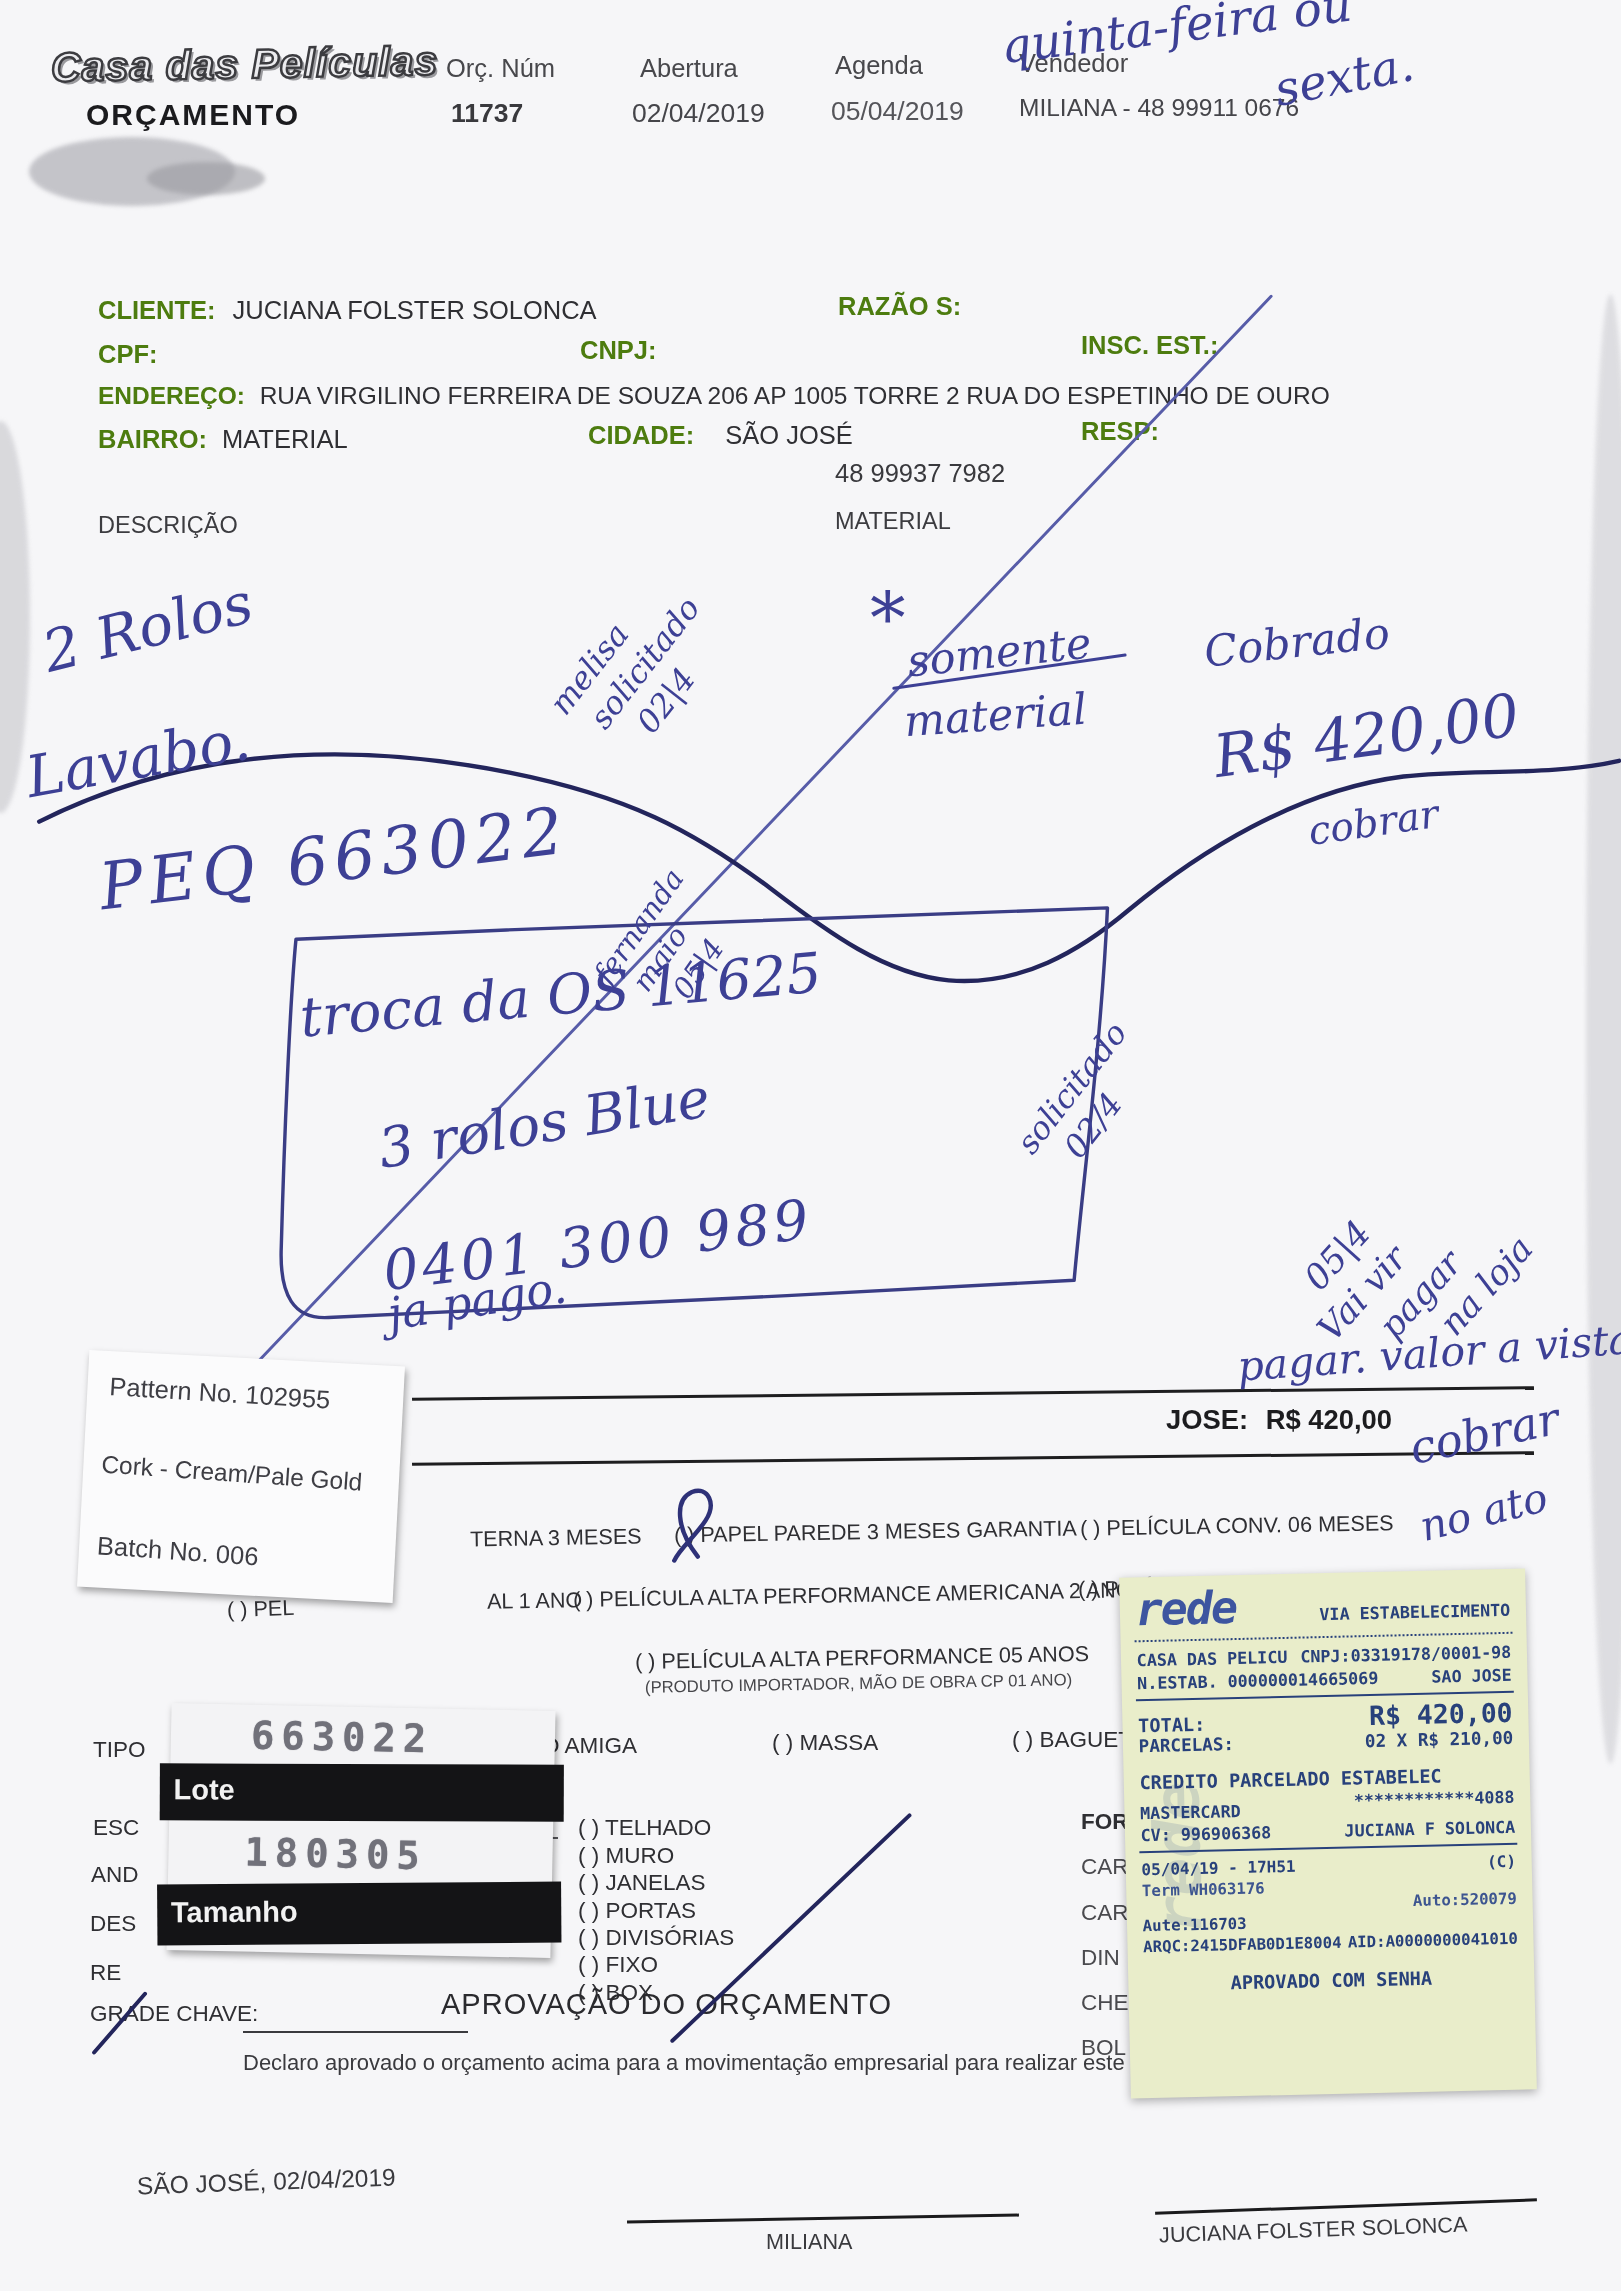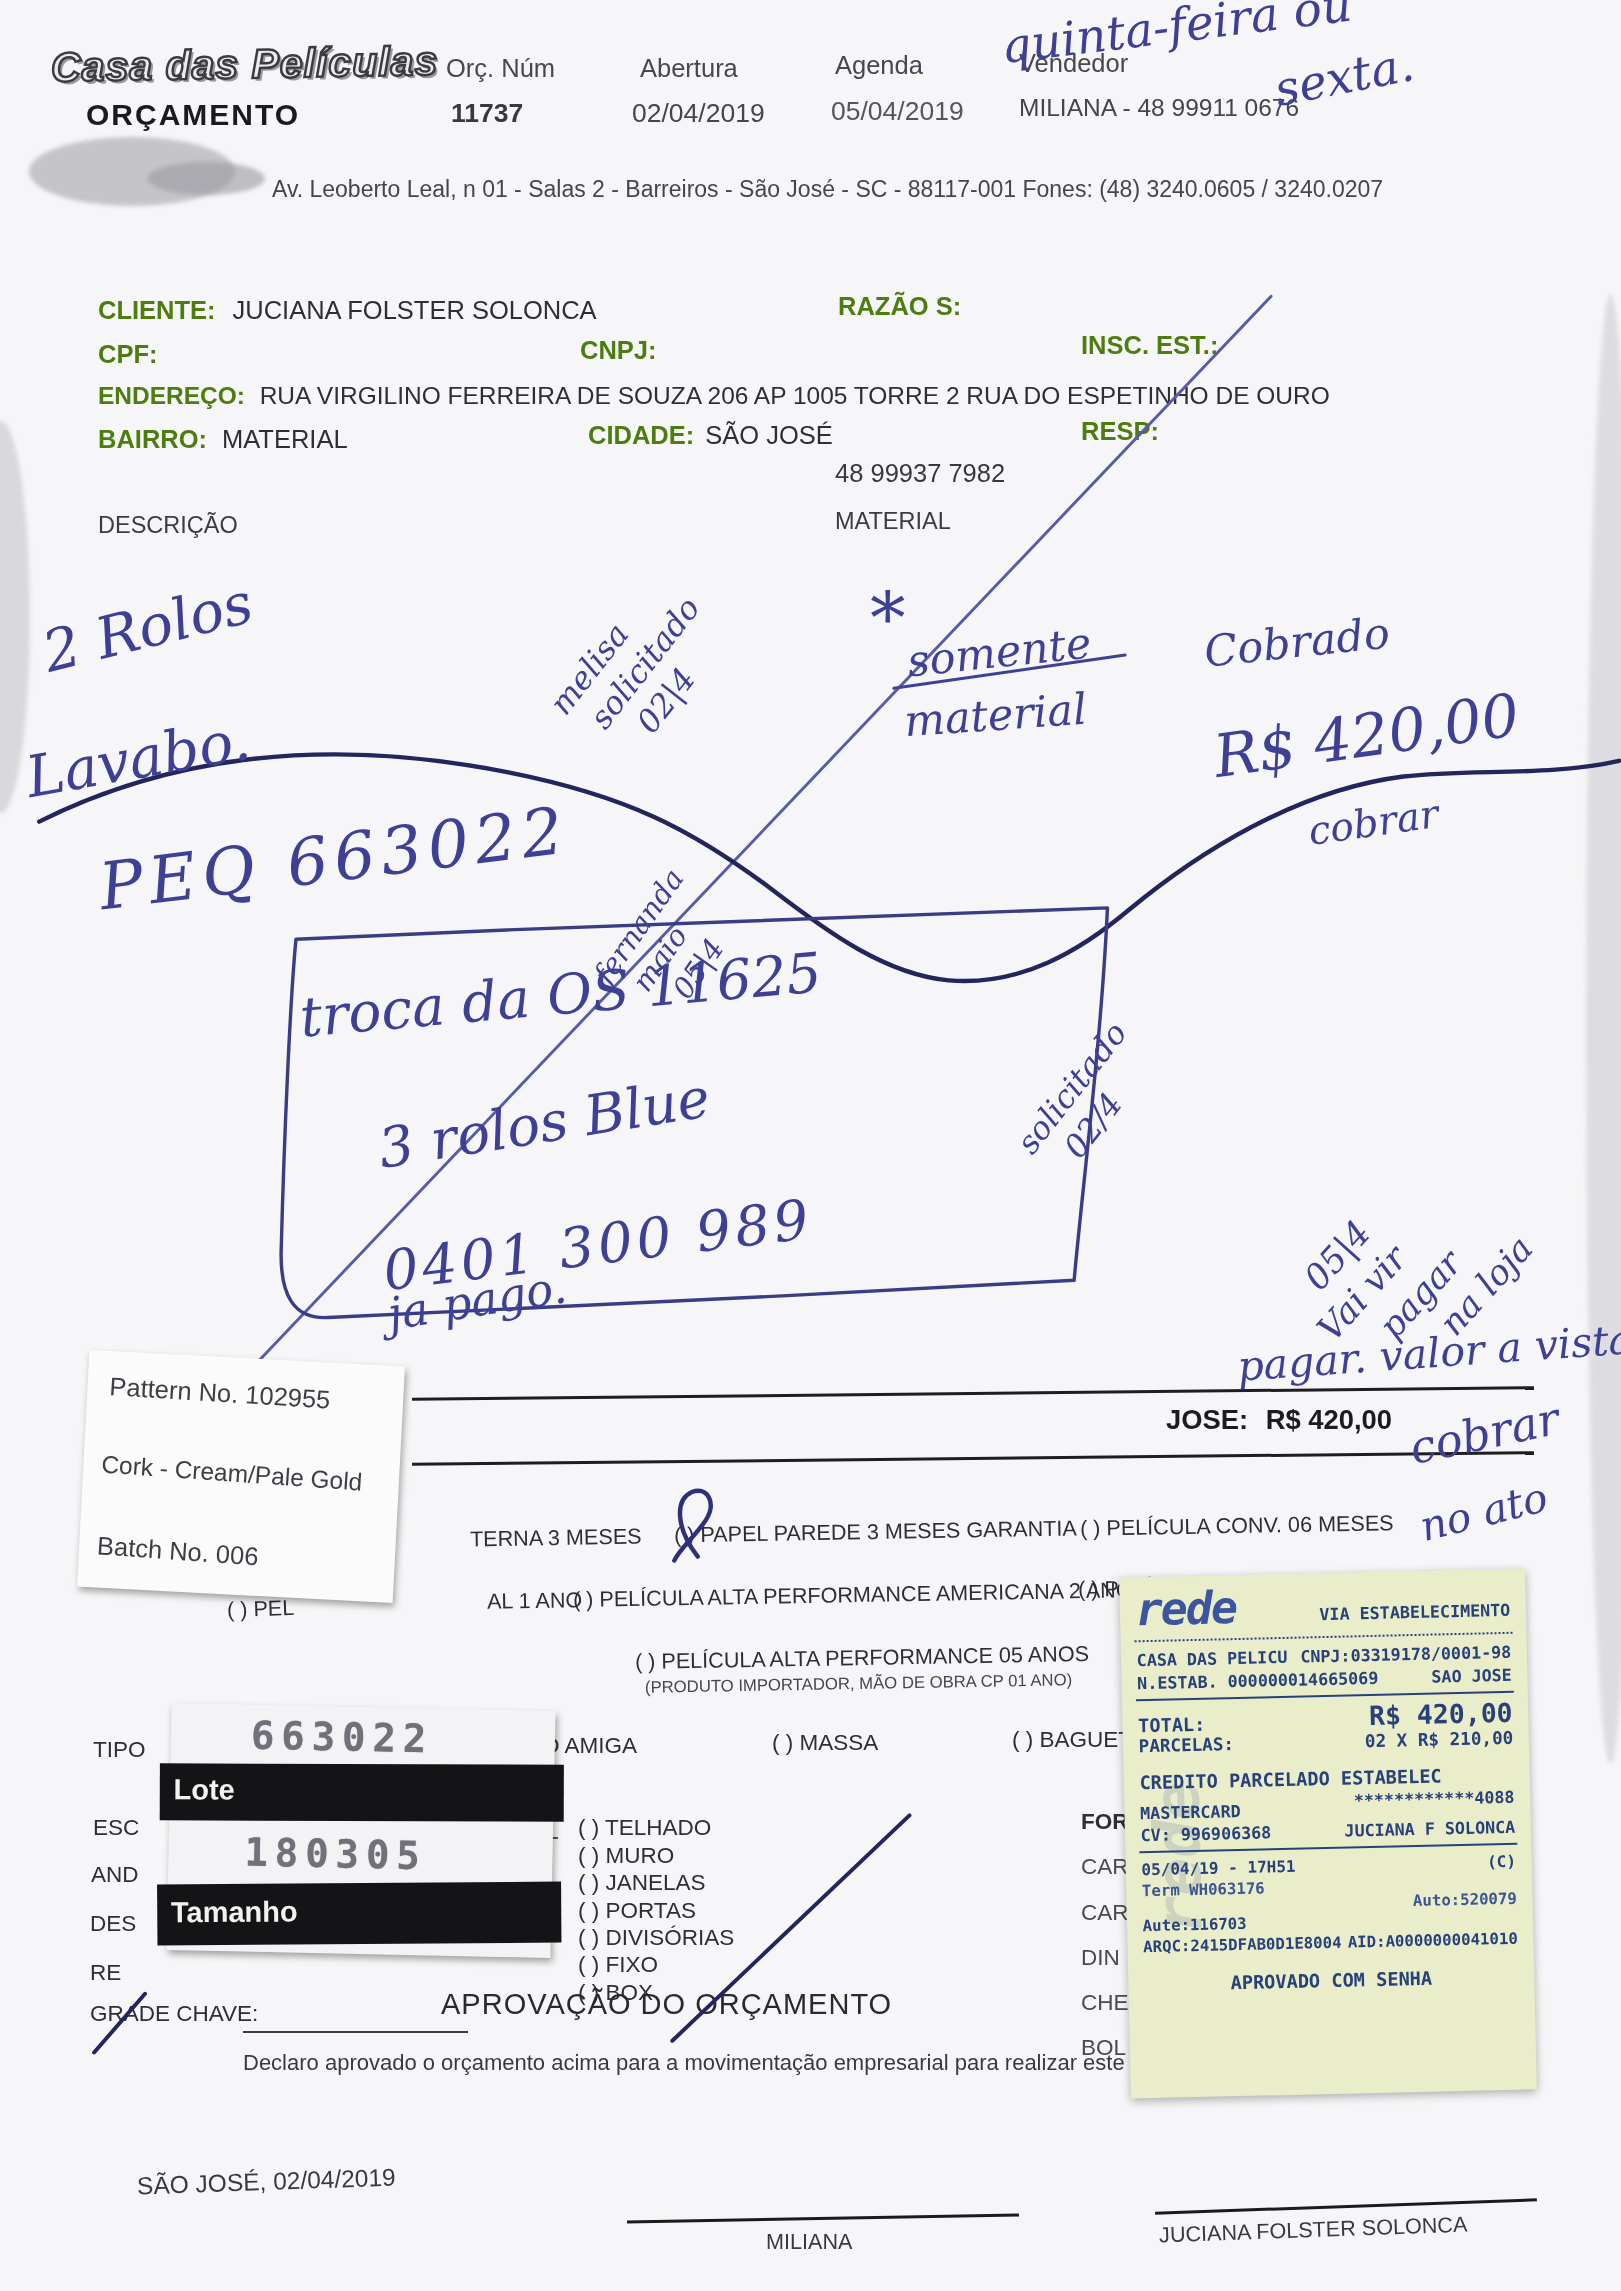--- a/index.html
+++ b/index.html
@@ -53,21 +53,20 @@
   <div class="abs printed" style="left:640px;top:54px;font-size:25.5px;color:#48484c;">Abertura</div>
   <div class="abs printed" style="left:632px;top:98px;font-size:26.5px;color:#45454a;">02/04/2019</div>
   <div class="abs printed" style="left:835px;top:51px;font-size:25.5px;color:#48484c;">Agenda</div>
   <div class="abs printed" style="left:831px;top:96px;font-size:26.5px;color:#55555a;">05/04/2019</div>
   <div class="abs printed" style="left:1019px;top:49px;font-size:25.5px;color:#48484c;">Vendedor</div>
   <div class="abs printed" style="left:1019px;top:94px;font-size:24.5px;color:#45454a;">MILIANA - 48 99911 0676</div>
 
   <div class="abs hw" style="left:1000px;top:0px;font-size:47px;transform:rotate(-7deg);">quinta-feira ou</div>
   <div class="abs hw" style="left:1274px;top:51px;font-size:47px;transform:rotate(-11deg);">sexta.</div>
 
-  <div class="abs printed" style="left:272px;top:176px;font-size:23px;color:#46464a;">Av. Leoberto Leal, n 01 - Salas 2 - Barreiros - São José - SC - 88117-001 Fones: (48) 3240.0605 / 3240.0207</div>
 
   <div class="abs printed" style="left:98px;top:296px;font-size:25.5px;">
     <span class="label">CLIENTE:</span>
     <span style="margin-left:9.8px;">JUCIANA FOLSTER SOLONCA</span>
   </div>
   <div class="abs printed label" style="left:838px;top:292px;font-size:25.5px;">RAZÃO S:</div>
 
   <div class="abs printed label" style="left:98px;top:340px;font-size:25.5px;">CPF:</div>
   <div class="abs printed label" style="left:580px;top:336px;font-size:25.5px;">CNPJ:</div>
   <div class="abs printed label" style="left:1081px;top:331px;font-size:25.5px;">INSC. EST.:</div>
@@ -76,21 +75,21 @@
     <span class="label">ENDEREÇO:</span>
     <span style="margin-left:7.8px;">RUA VIRGILINO FERREIRA DE SOUZA 206 AP 1005 TORRE 2 RUA DO ESPETINHO DE OURO</span>
   </div>
 
   <div class="abs printed" style="left:98px;top:425px;font-size:25.5px;">
     <span class="label">BAIRRO:</span>
     <span style="margin-left:7.8px;">MATERIAL</span>
   </div>
   <div class="abs printed" style="left:588px;top:421px;font-size:25.5px;">
     <span class="label">CIDADE:</span>
-    <span style="margin-left:4px;">SÃO JOSÉ</span>
+    <span style="margin-left:24px;">SÃO JOSÉ</span>
   </div>
   <div class="abs printed label" style="left:1081px;top:417px;font-size:25.5px;">RESP:</div>
 
   <div class="abs printed" style="left:835px;top:459px;font-size:25.5px;color:#39393d;">48 99937 7982</div>
 
   <div class="abs printed" style="left:98px;top:512px;font-size:23.5px;color:#3c3c40;">DESCRIÇÃO</div>
   <div class="abs printed" style="left:835px;top:508px;font-size:23.5px;color:#3c3c40;">MATERIAL</div>
 
   <svg class="ink" width="1621" height="2292" viewBox="0 0 1654 2338" style="z-index:2;">
     <path d="M 1297 302 L 210 1445" stroke="#575ca8" stroke-width="3" fill="none" stroke-linecap="round"></path>

